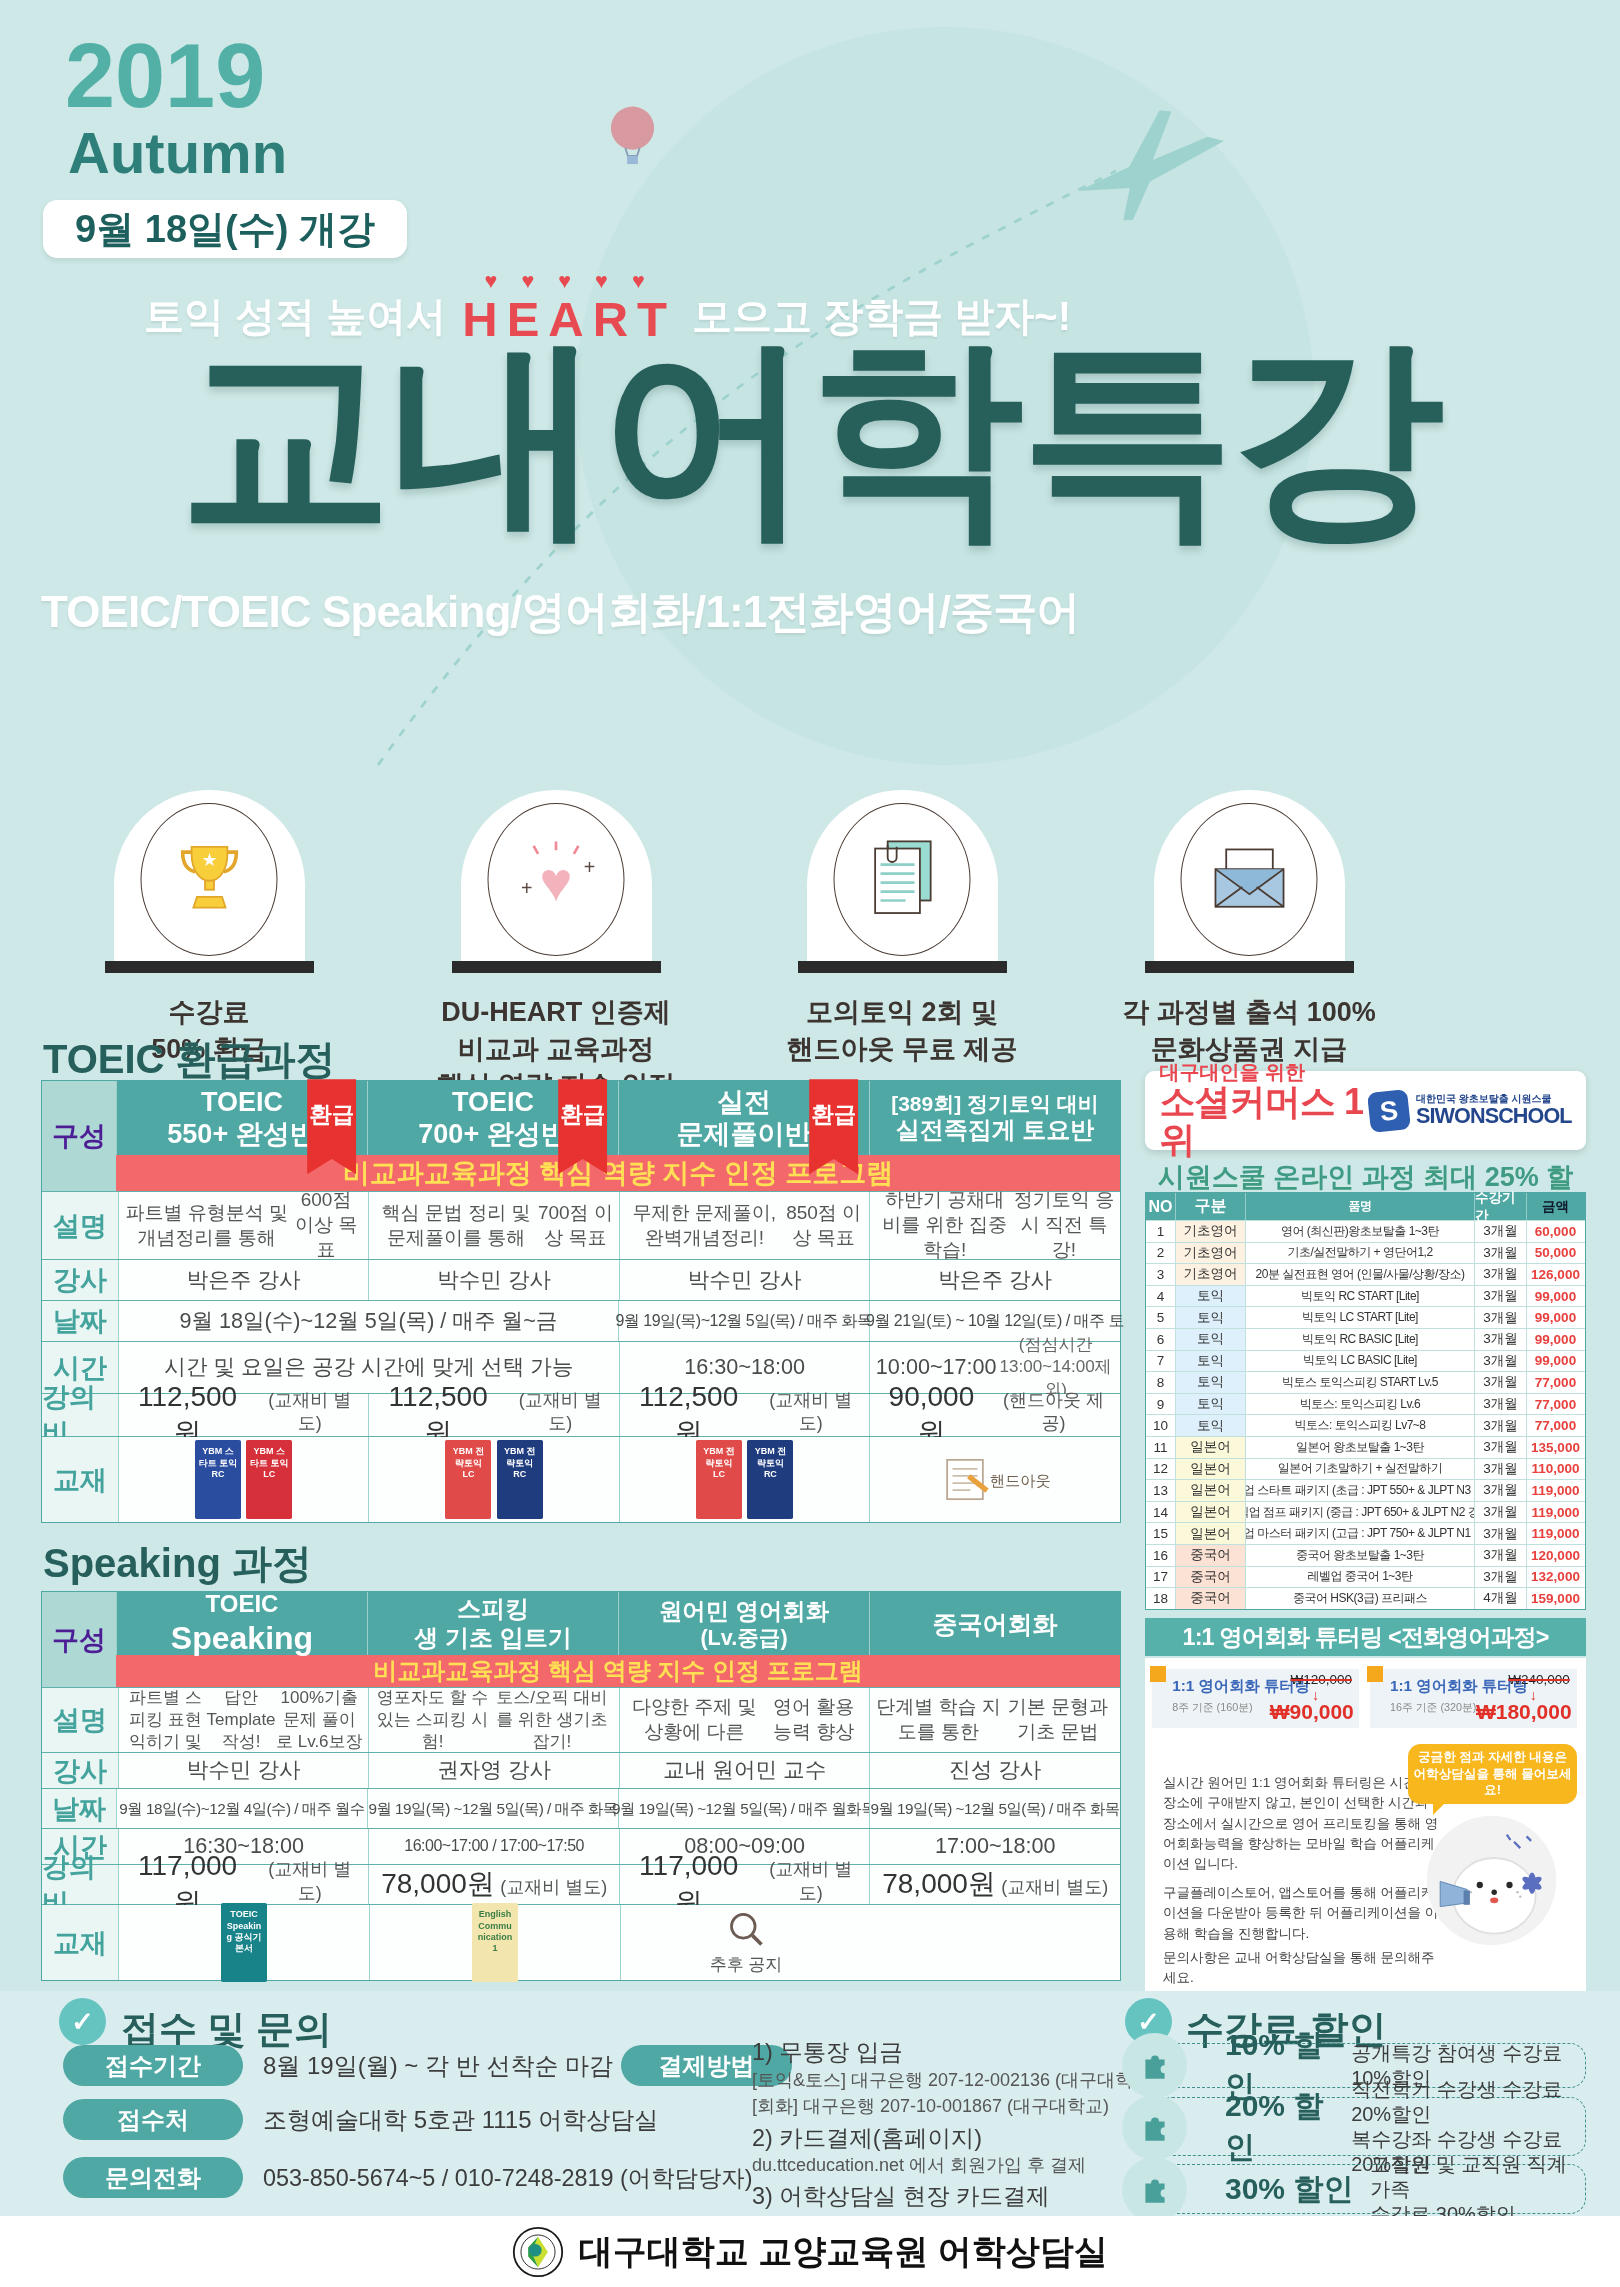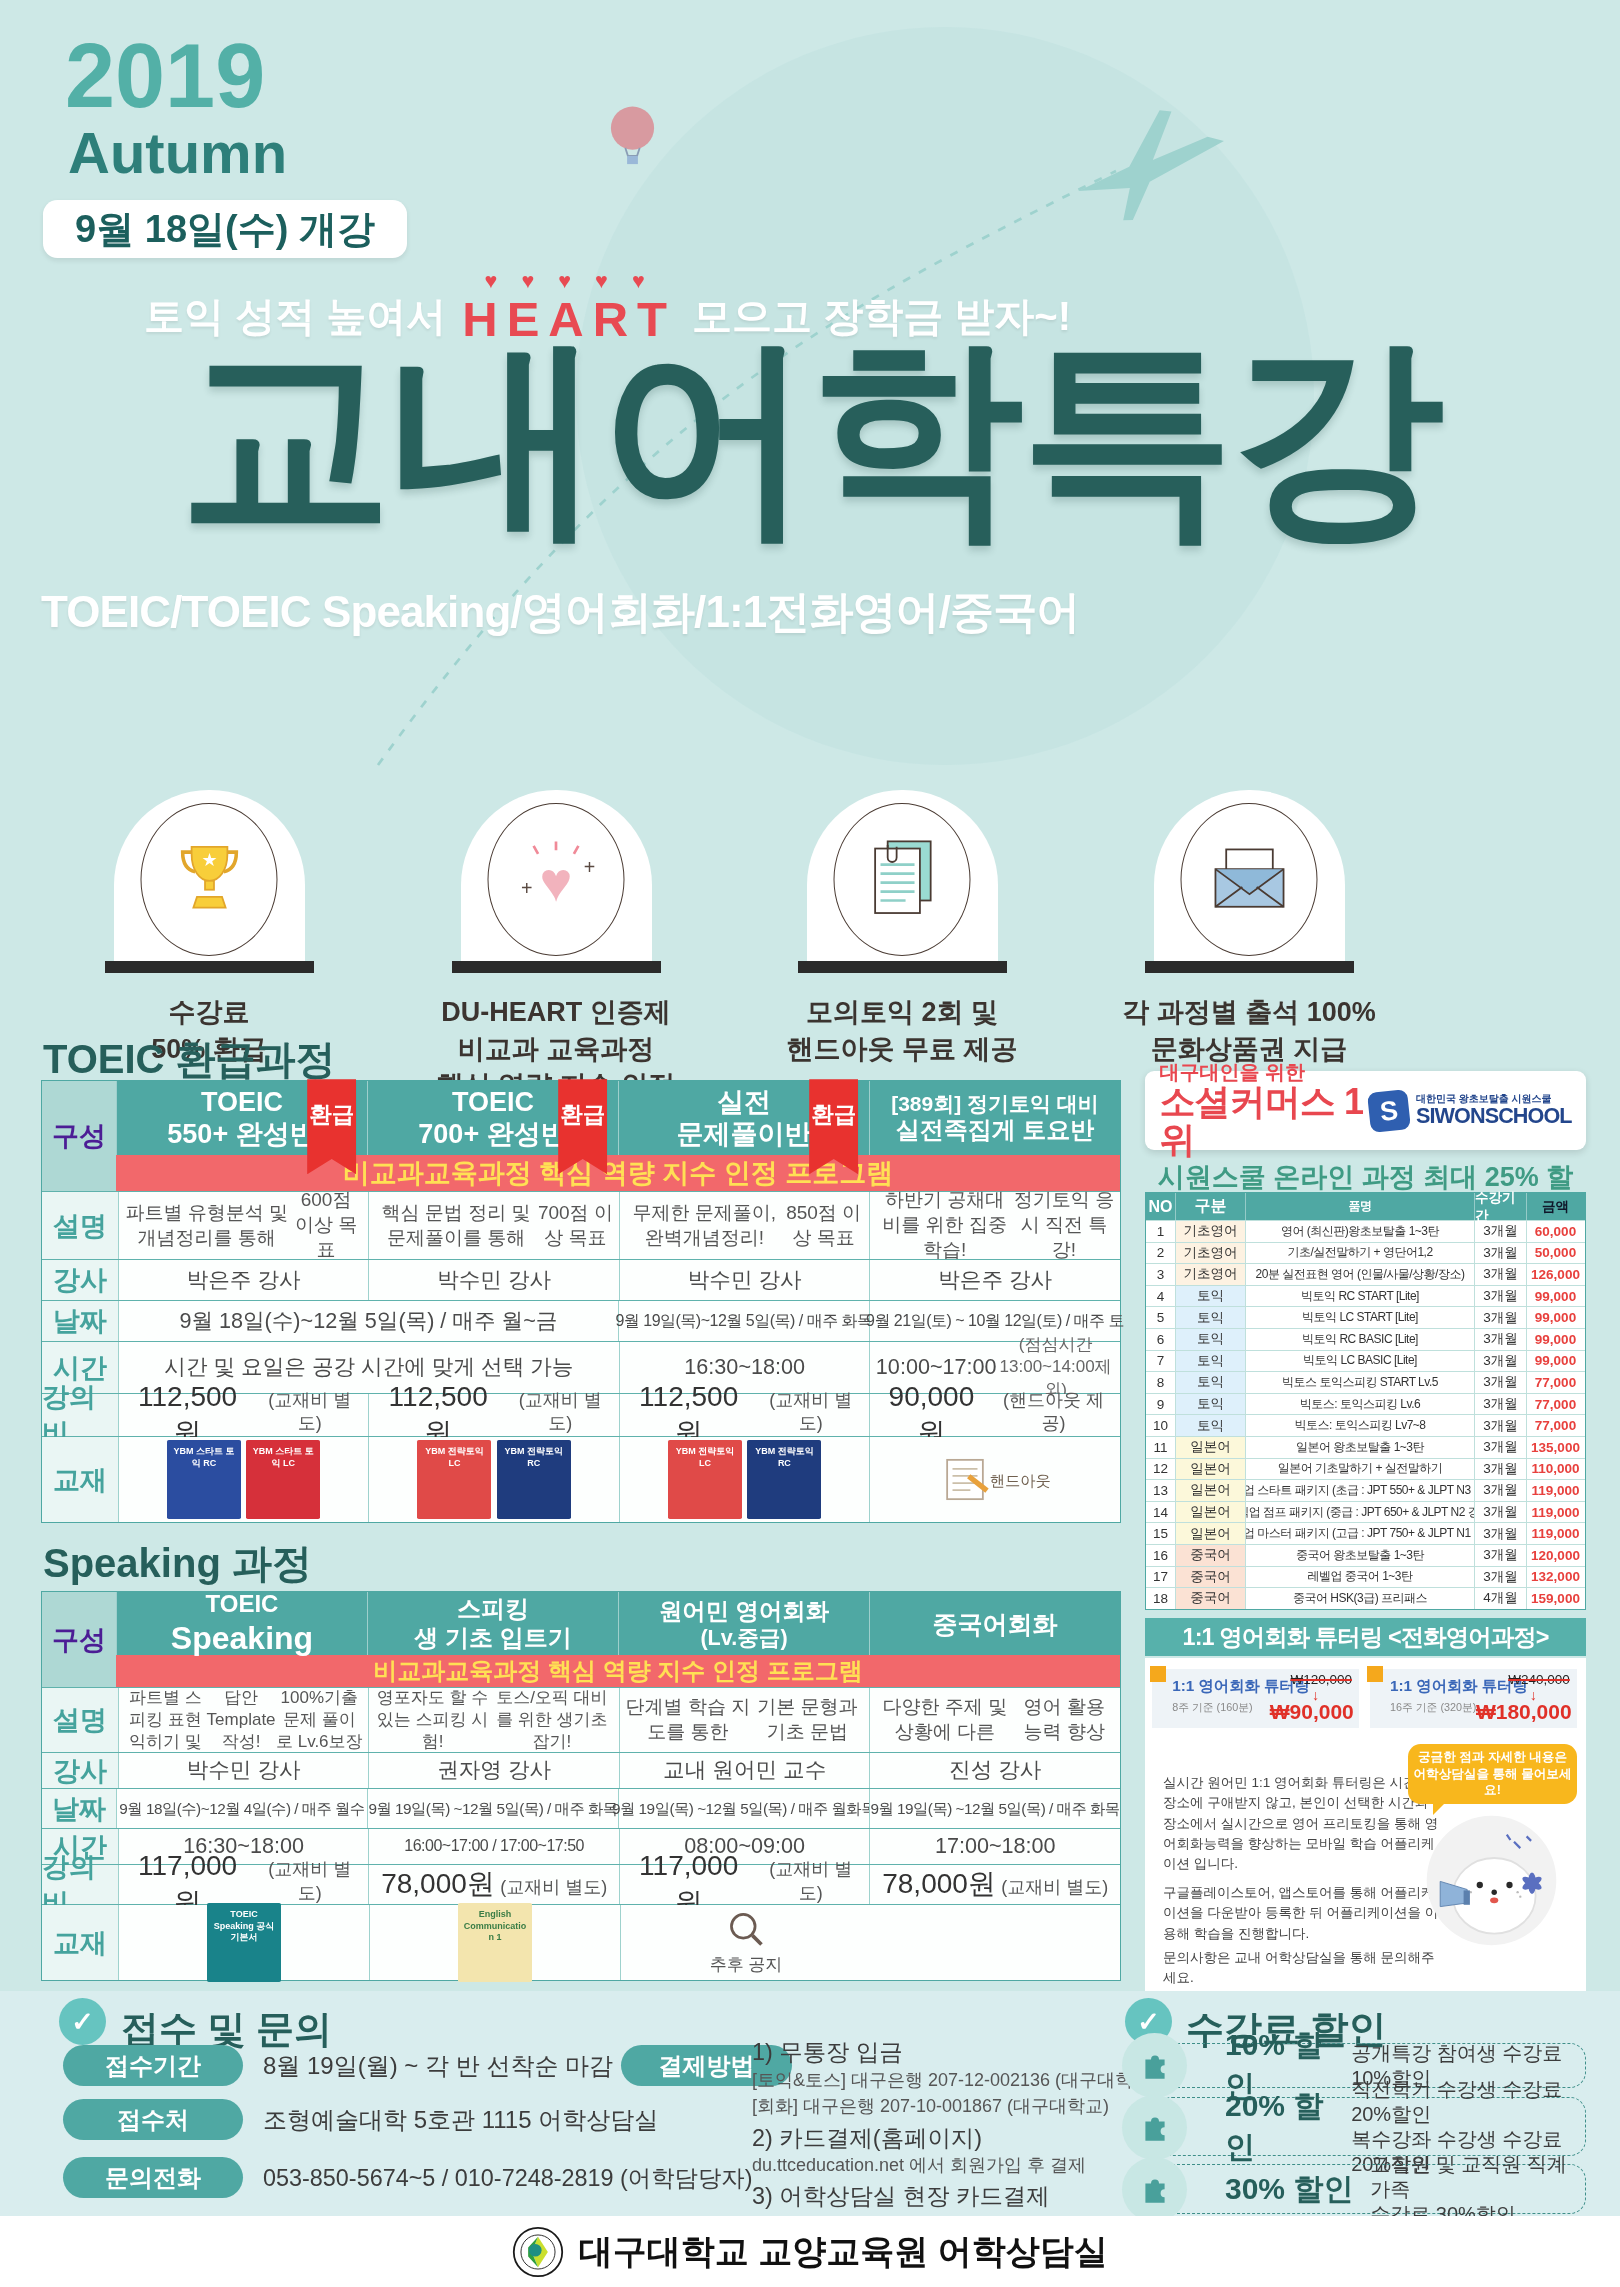--- a/index.html
+++ b/index.html
@@ -66,21 +66,21 @@
   .ct-cell.span2{width:502px;}
   .ct-cell .d{font-size:19px;color:#555;}
   .ct-cell .t24{font-size:21.6px;}
   .ct-cell .t18{font-size:16px;letter-spacing:-0.5px;white-space:nowrap;}
   .ct-cell .t17{font-size:15.3px;letter-spacing:-0.5px;white-space:nowrap;}
   .ct-cell .sub{font-size:17px;color:#666;}
   .fee-amt{font-size:28px;color:#333;}
   .fee-note{font-size:18px;color:#555;margin-left:5.4px;}
   .fee-wrap{display:flex;align-items:baseline;justify-content:center;}
   .bookrow{display:flex;gap:5.4px;align-items:center;justify-content:center;}
-  .book{width:74px;height:79px;color:#fff;font-size:9px;font-weight:700;line-height:1.25;
+  .book{width:46px;height:79px;color:#fff;font-size:9px;font-weight:700;line-height:1.25;
         padding:6.3px 3.6px;text-align:center;border-radius:1.8px;overflow:hidden;word-break:break-word;}
   .bk-blue{background:#2b4da0;} .bk-red{background:#d6303a;}
   .bk-red2{background:#e04a48;} .bk-navy{background:#1f3c7e;}
   .bk-teal{background:#19838a;} 
   .bk-cream{background:#f3e5ae;color:#3a7d46;}
   .bk-dark{background:#262626;border-top:9px solid #c92b28;height:70px;}
   .book-label{font-size:15.3px;color:#70604f;margin-top:3.6px;}
   .tba{display:flex;flex-direction:column;align-items:center;gap:5.4px;color:#555;font-size:17px;}
   
   .promo-card{position:absolute;left:1145px;top:1071px;width:441px;height:79px;background:#fff;
@@ -445,26 +445,26 @@
       <div class="ct-cell">
           <span class="d" style="font-size:17px;">파트별 스피킹 표현 익히기 및</span>
           <span class="d" style="font-size:17px;">답안 Template 작성!</span>
           <span class="d" style="font-size:17px;">100%기출문제 풀이로 Lv.6보장</span>
         </div>
       <div class="ct-cell">
           <span class="d" style="font-size:17px;">영포자도 할 수 있는 스피킹 시험!</span>
           <span class="d" style="font-size:17px;">토스/오픽 대비를 위한 생기초 잡기!</span>
         </div>
       <div class="ct-cell">
+          <span class="d">다양한 주제 및 상황에 다른</span>
+          <span class="d">영어 활용 능력 향상</span>
+        </div>
+      <div class="ct-cell">
           <span class="d">단계별 학습 지도를 통한</span>
           <span class="d">기본 문형과 기초 문법</span>
-        </div>
-      <div class="ct-cell">
-          <span class="d">다양한 주제 및 상황에 다른</span>
-          <span class="d">영어 활용 능력 향상</span>
         </div>
     </div>
 
     <div class="ct-row" style="height:36px;">
       <div class="ct-label">강사</div>
       <div class="ct-cell">
           <span class="t24">박수민 강사</span>
         </div>
       <div class="ct-cell">
           <span class="t24">권자영 강사</span>

